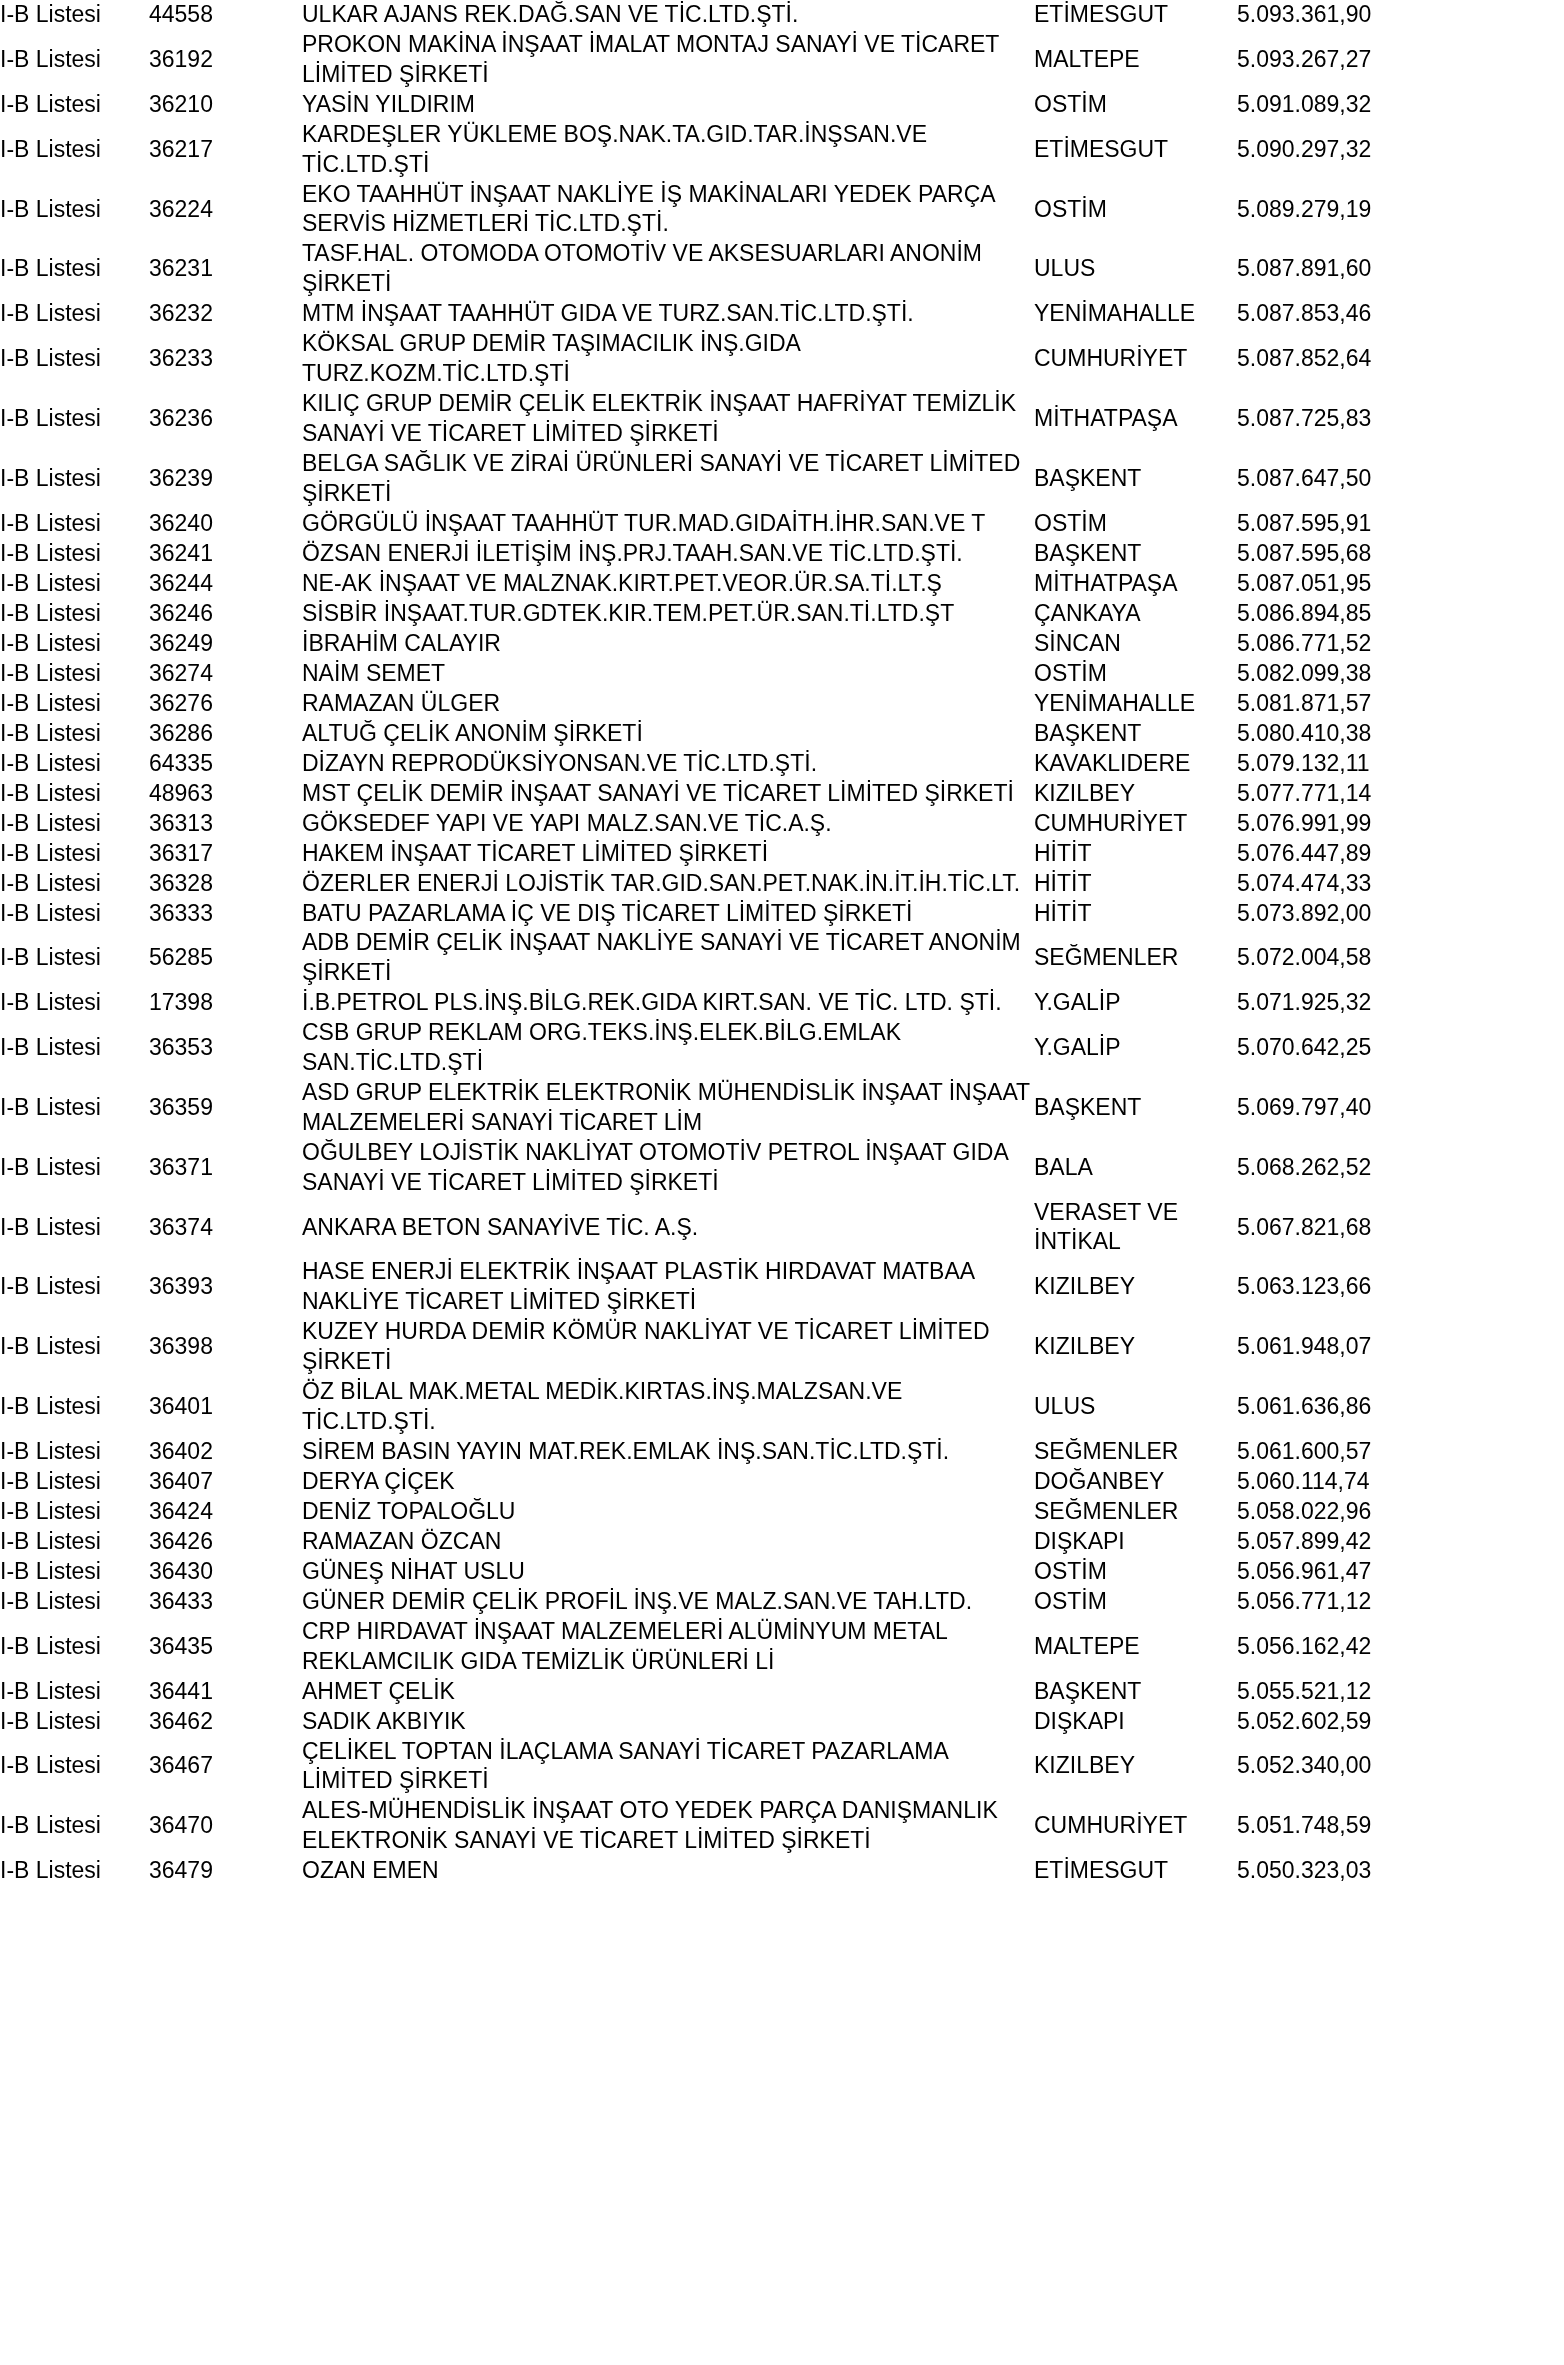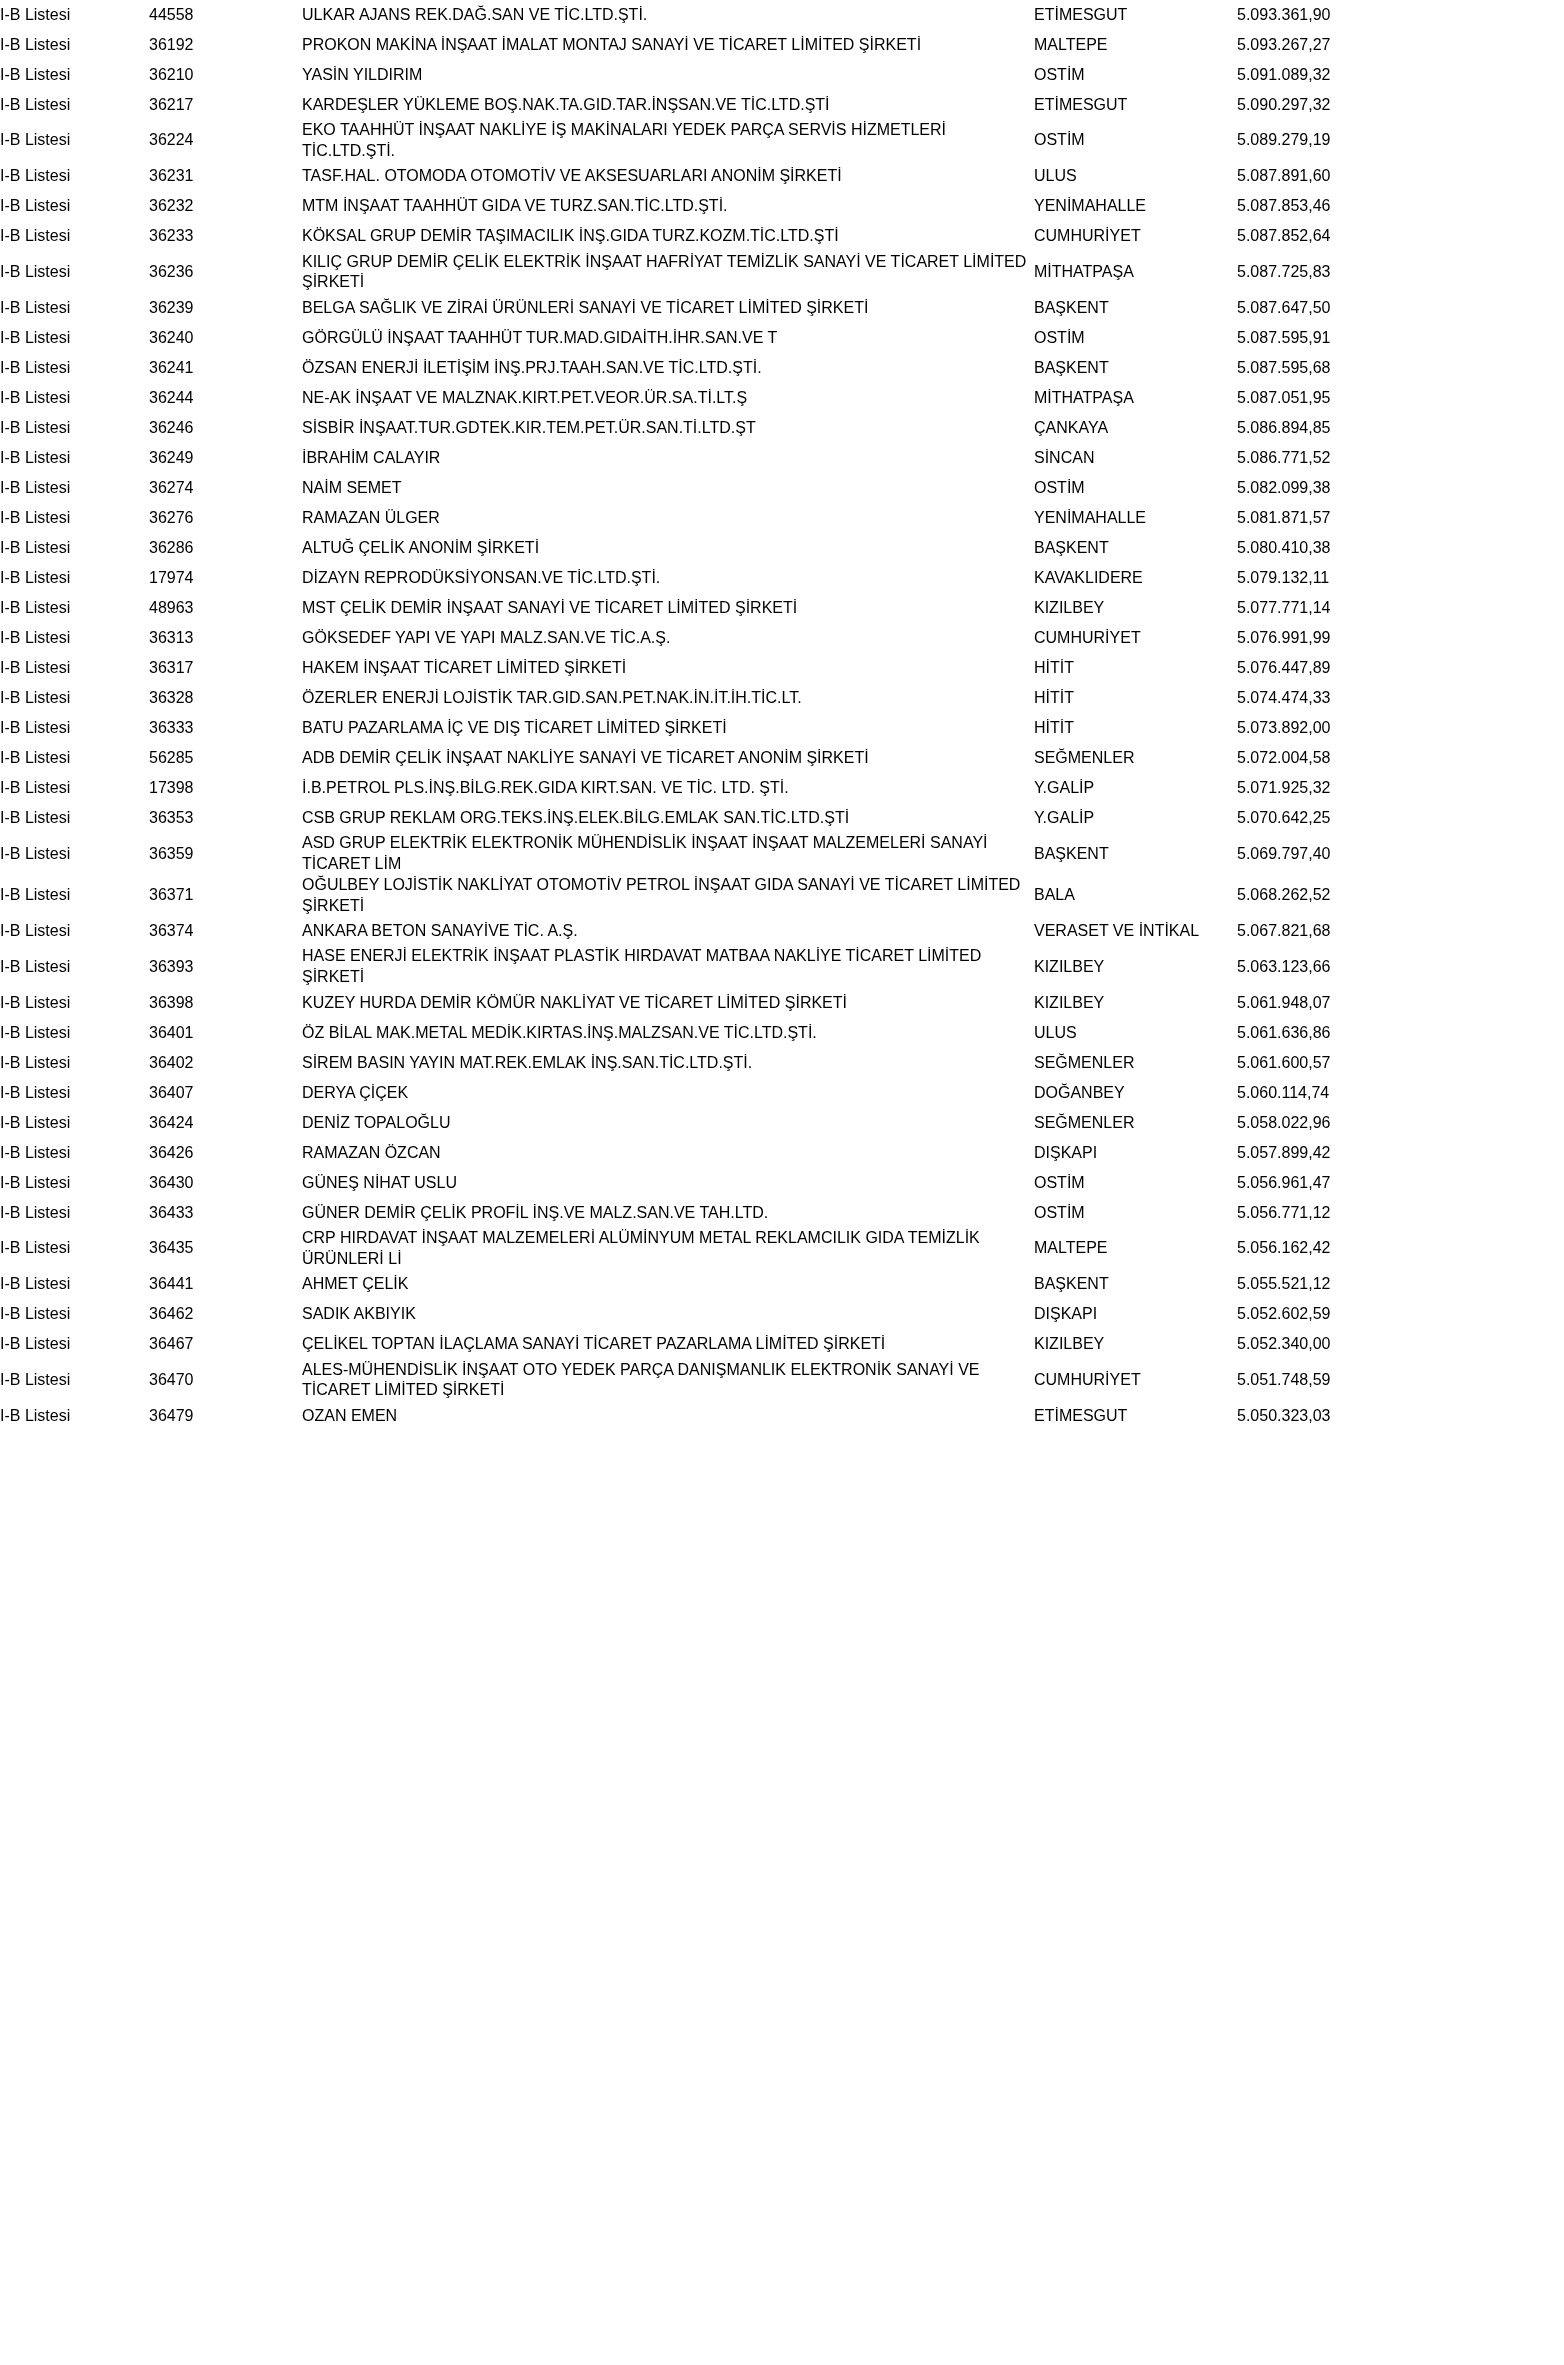--- a/index.html
+++ b/index.html
@@ -12,21 +12,21 @@
     width: 1564px;
     height: 2366px;
     font-family: "Liberation Sans", sans-serif;
     color: #000000;
     overflow: hidden;
   }
   #debt-table {
     width: 1564px;
     border-collapse: collapse;
     table-layout: fixed;
-    font-size: 16px;
+    font-size: 23px;
     line-height: 1.30;
   }
   #debt-table col.c-list   { width: 149px; }
   #debt-table col.c-no     { width: 153px; }
   #debt-table col.c-name   { width: 732px; }
   #debt-table col.c-office { width: 203px; }
   #debt-table col.c-amount { width: 327px; }
 
   #debt-table td {
     padding: 0;
@@ -191,21 +191,21 @@
       </tr>
       <tr class="row">
         <td class="cell-list">I-B Listesi</td>
         <td class="cell-no">36286</td>
         <td class="cell-name">ALTUĞ ÇELİK ANONİM ŞİRKETİ</td>
         <td class="cell-office">BAŞKENT</td>
         <td class="cell-amount">5.080.410,38</td>
       </tr>
       <tr class="row">
         <td class="cell-list">I-B Listesi</td>
-        <td class="cell-no">17974</td>
+        <td class="cell-no">64335</td>
         <td class="cell-name">DİZAYN REPRODÜKSİYONSAN.VE TİC.LTD.ŞTİ.</td>
         <td class="cell-office">KAVAKLIDERE</td>
         <td class="cell-amount">5.079.132,11</td>
       </tr>
       <tr class="row">
         <td class="cell-list">I-B Listesi</td>
         <td class="cell-no">48963</td>
         <td class="cell-name">MST ÇELİK DEMİR İNŞAAT SANAYİ VE TİCARET LİMİTED ŞİRKETİ</td>
         <td class="cell-office">KIZILBEY</td>
         <td class="cell-amount">5.077.771,14</td>

